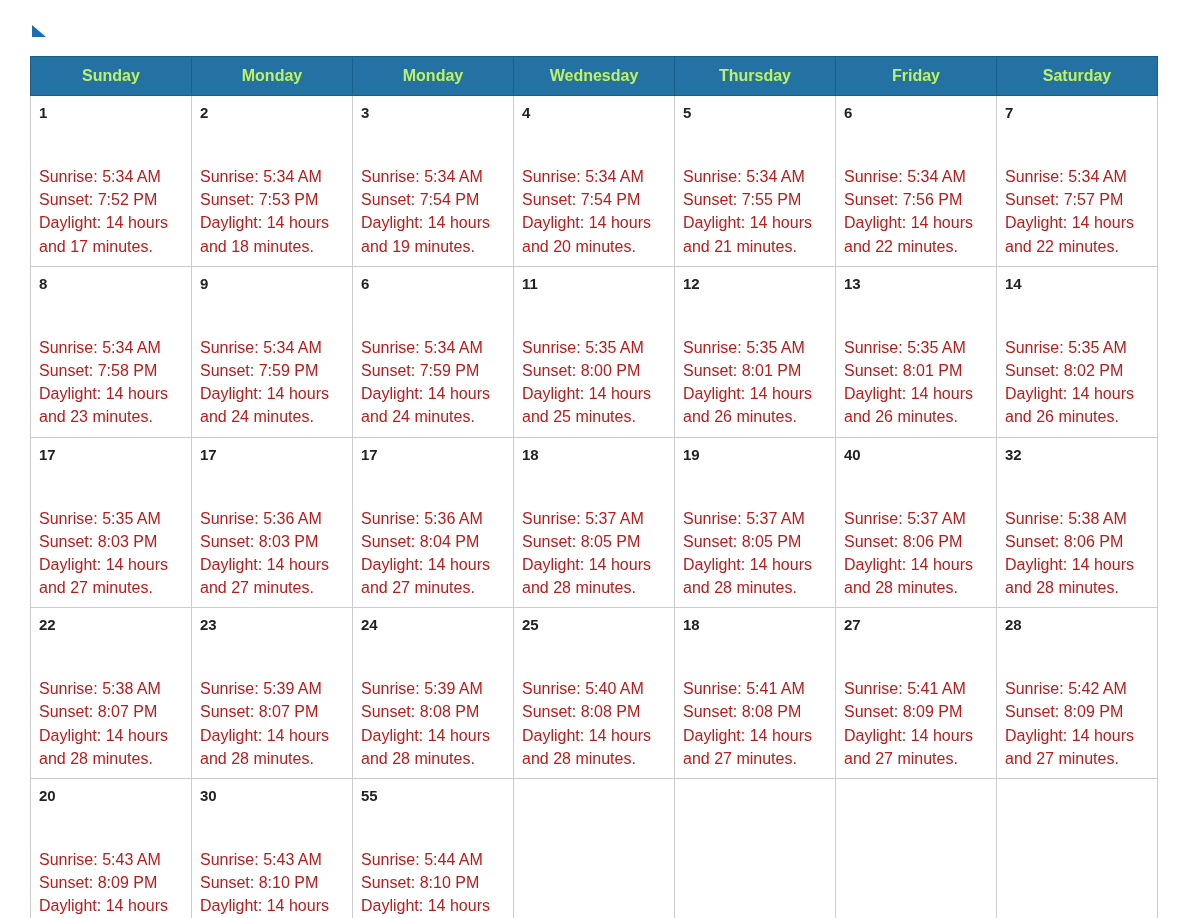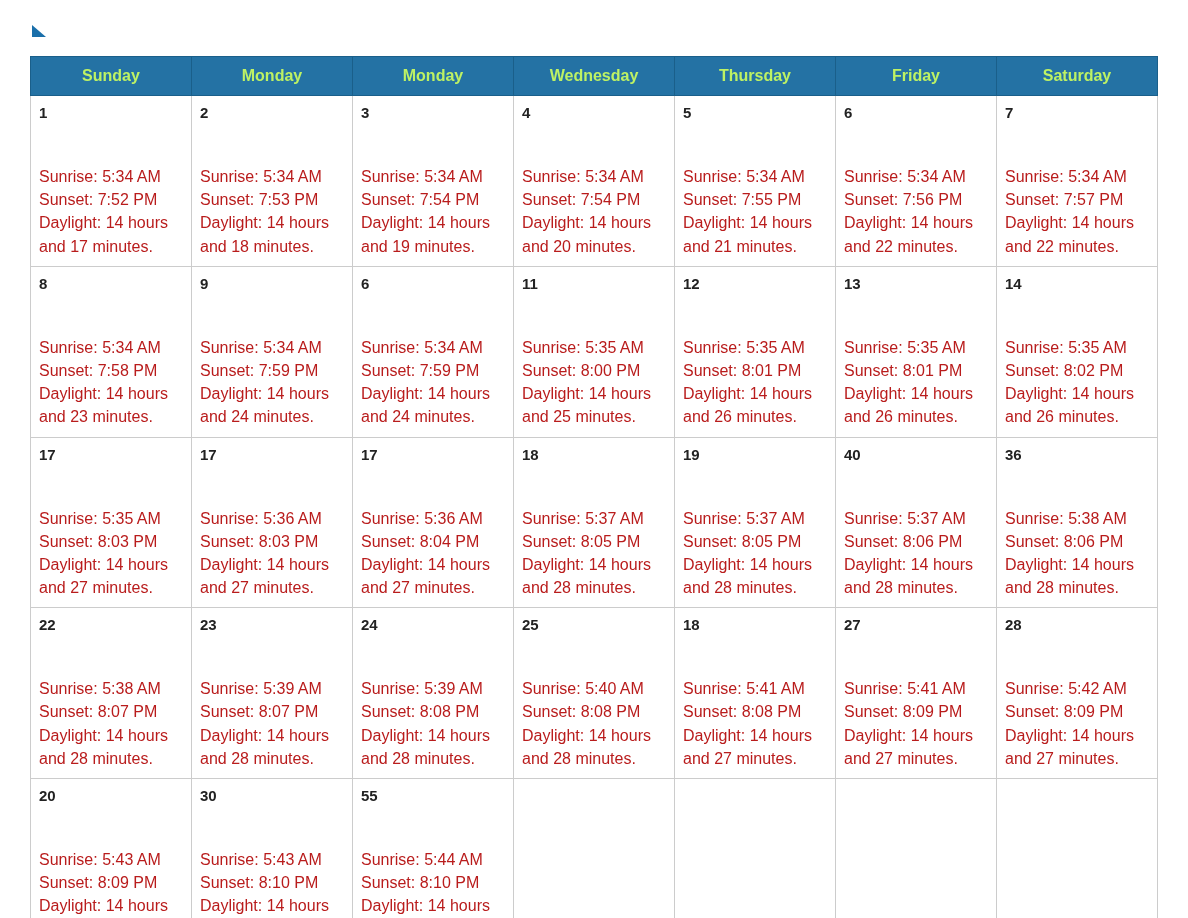--- a/index.html
+++ b/index.html
@@ -196,21 +196,21 @@
         </td>
         <td>
           <span class="day-num">19</span>
 <div class="day-info">Sunrise: 5:37 AM<br>Sunset: 8:05 PM<br>Daylight: 14 hours<br>and 28 minutes.</div>
         </td>
         <td>
           <span class="day-num">40</span>
 <div class="day-info">Sunrise: 5:37 AM<br>Sunset: 8:06 PM<br>Daylight: 14 hours<br>and 28 minutes.</div>
         </td>
         <td>
-          <span class="day-num">36</span>
+          <span class="day-num">32</span>
 <div class="day-info">Sunrise: 5:38 AM<br>Sunset: 8:06 PM<br>Daylight: 14 hours<br>and 28 minutes.</div>
         </td>
       </tr>
       <tr>
         <td>
           <span class="day-num">22</span>
 <div class="day-info">Sunrise: 5:38 AM<br>Sunset: 8:07 PM<br>Daylight: 14 hours<br>and 28 minutes.</div>
         </td>
         <td>
           <span class="day-num">23</span>

